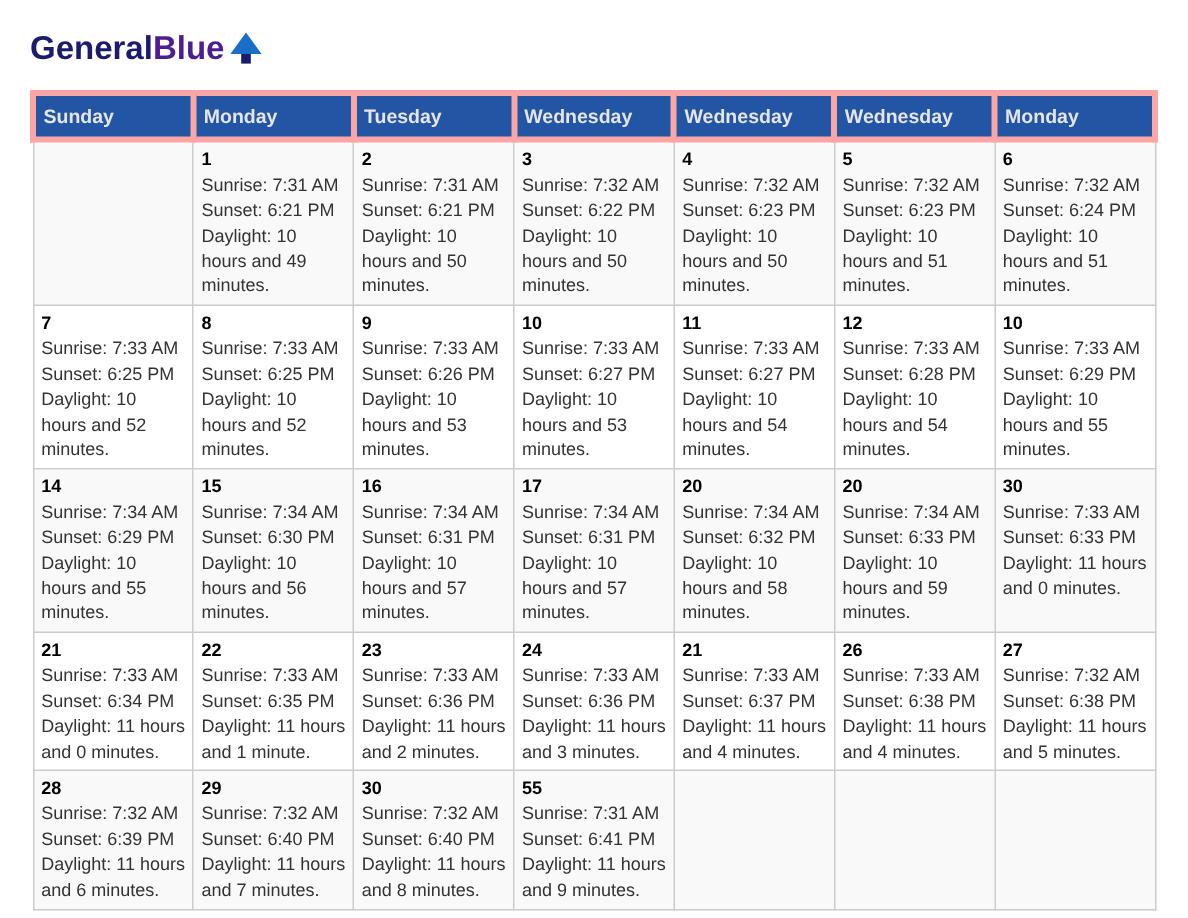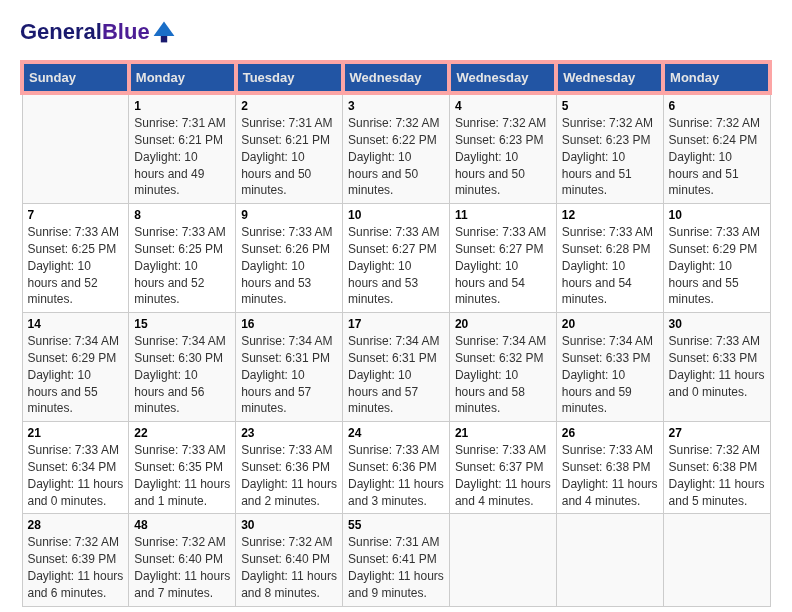--- a/index.html
+++ b/index.html
@@ -291,21 +291,21 @@
         </td>
       </tr>
       <tr>
         <td>
           <span class="day-num">28</span>
           <div class="day-info" style="white-space: pre-line;">Sunrise: 7:32 AM
 Sunset: 6:39 PM
 Daylight: 11 hours and 6 minutes.</div>
         </td>
         <td>
-          <span class="day-num">48</span>
+          <span class="day-num">29</span>
           <div class="day-info" style="white-space: pre-line;">Sunrise: 7:32 AM
 Sunset: 6:40 PM
 Daylight: 11 hours and 7 minutes.</div>
         </td>
         <td>
           <span class="day-num">30</span>
           <div class="day-info" style="white-space: pre-line;">Sunrise: 7:32 AM
 Sunset: 6:40 PM
 Daylight: 11 hours and 8 minutes.</div>
         </td>

